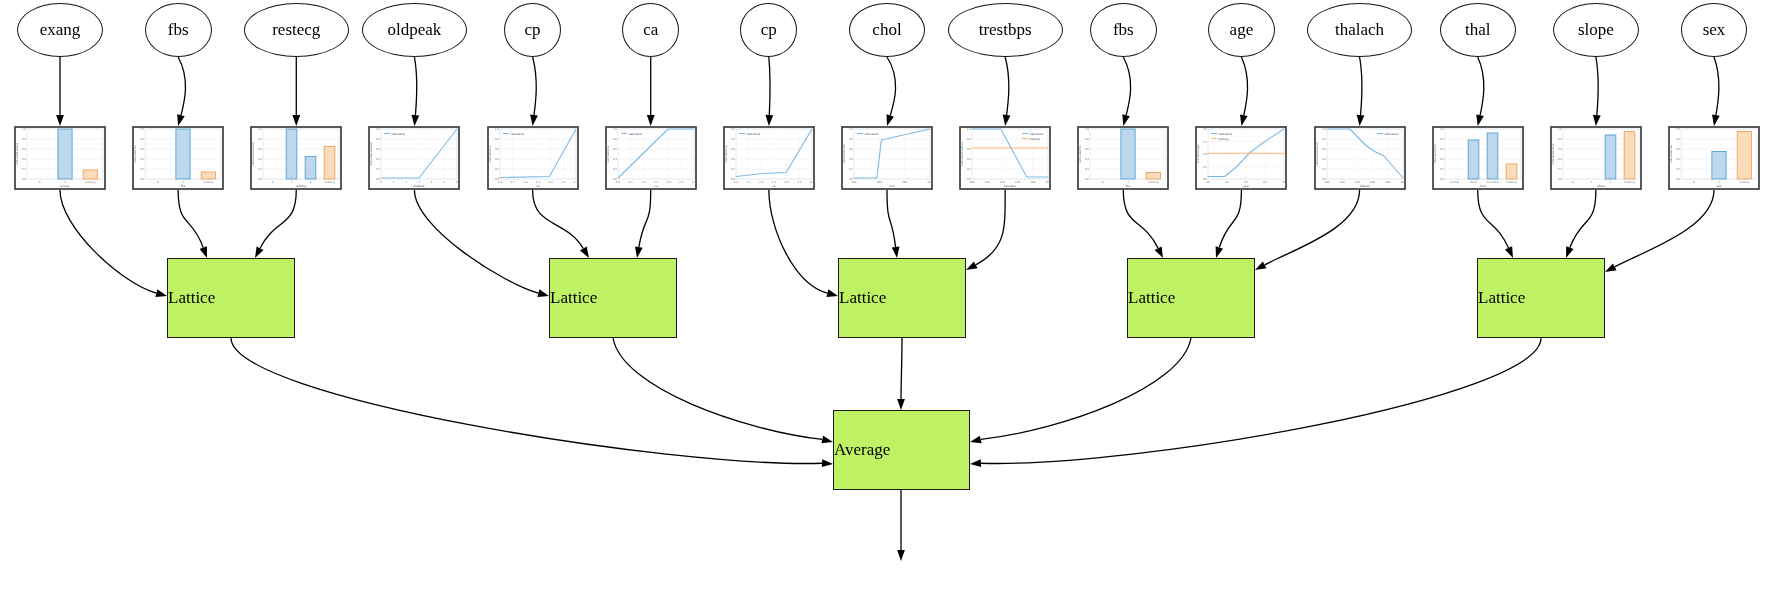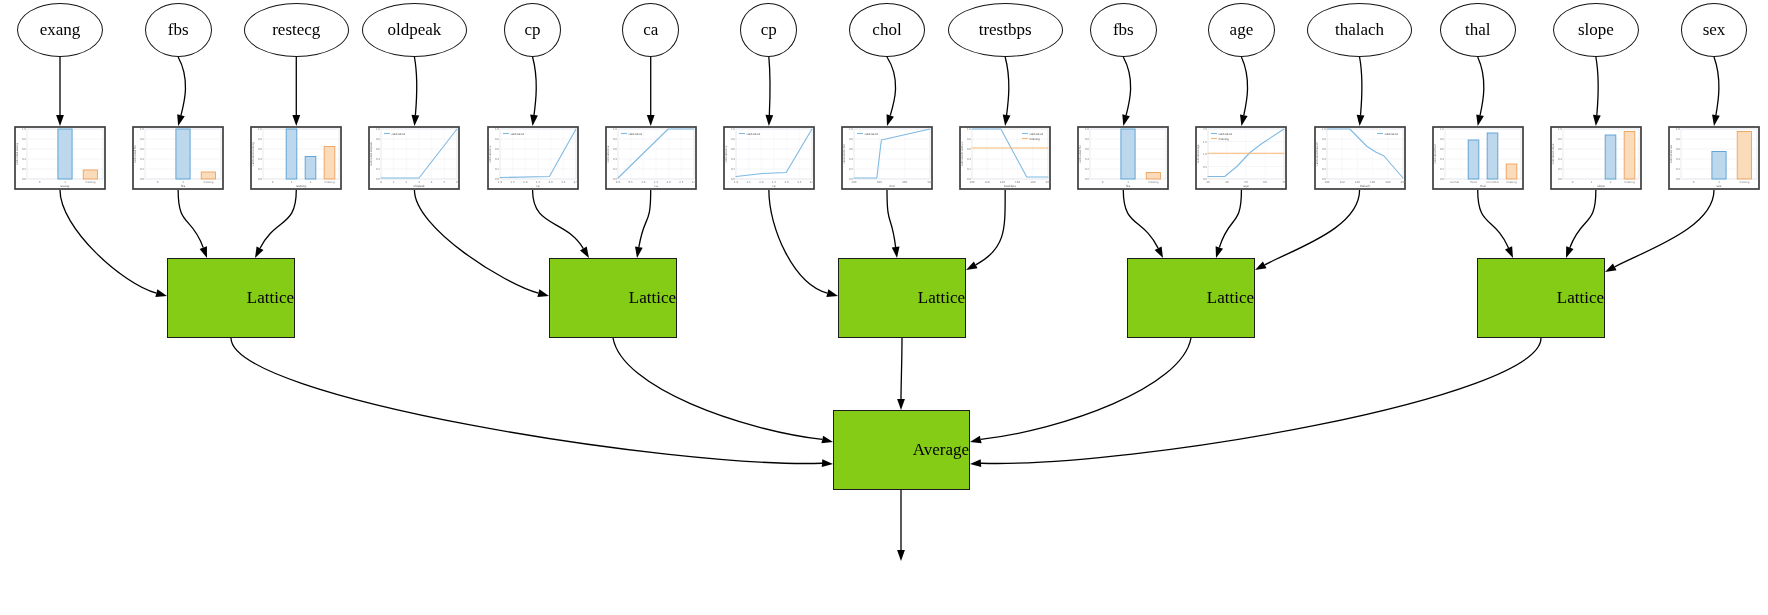--- a/index.html
+++ b/index.html
@@ -1,22 +1,22 @@
 <!DOCTYPE html>
 <html><head>
 <meta charset="utf-8">
 <style>
   html,body{margin:0;padding:0;background:#ffffff;}
   #canvas{position:relative;width:1768px;height:615px;background:#fff;overflow:hidden;
           font-family:"Liberation Serif","DejaVu Serif",serif;}
   .node-ellipse{position:absolute;border:1.6px solid #141414;border-radius:50%;
     display:flex;align-items:center;justify-content:center;background:#fff;box-sizing:border-box;}
   .node-ellipse span{font-size:17px;color:#000;}
-  .node-box{position:absolute;border:1.7px solid #1c1c1c;background:#84cc16;box-sizing:border-box;
-    display:flex;align-items:center;justify-content:flex-end;}
+  .node-box{position:absolute;border:1.7px solid #1c1c1c;background:#bef264;box-sizing:border-box;
+    display:flex;align-items:center;justify-content:flex-start;}
   .node-box span{font-size:17px;color:#000;}
   .chart-node{position:absolute;}
   #edges{position:absolute;left:0;top:0;z-index:6;pointer-events:none;}
 </style>
 </head>
 <body>
 
 <div id="canvas">
 
 <div class="node-ellipse" style="left: 17px; top: 3px; width: 86px; height: 54px;">

